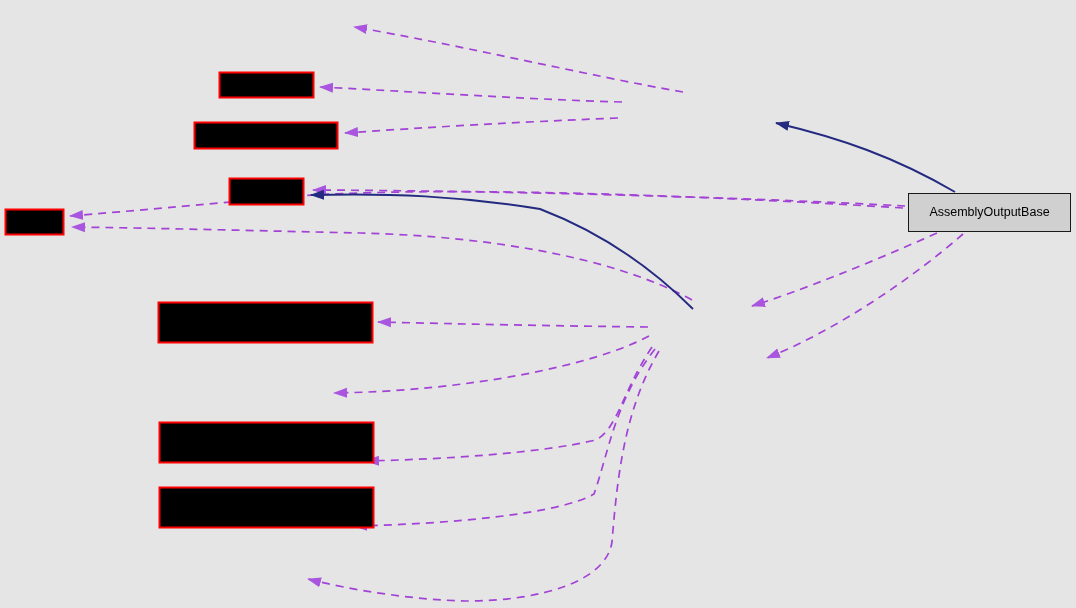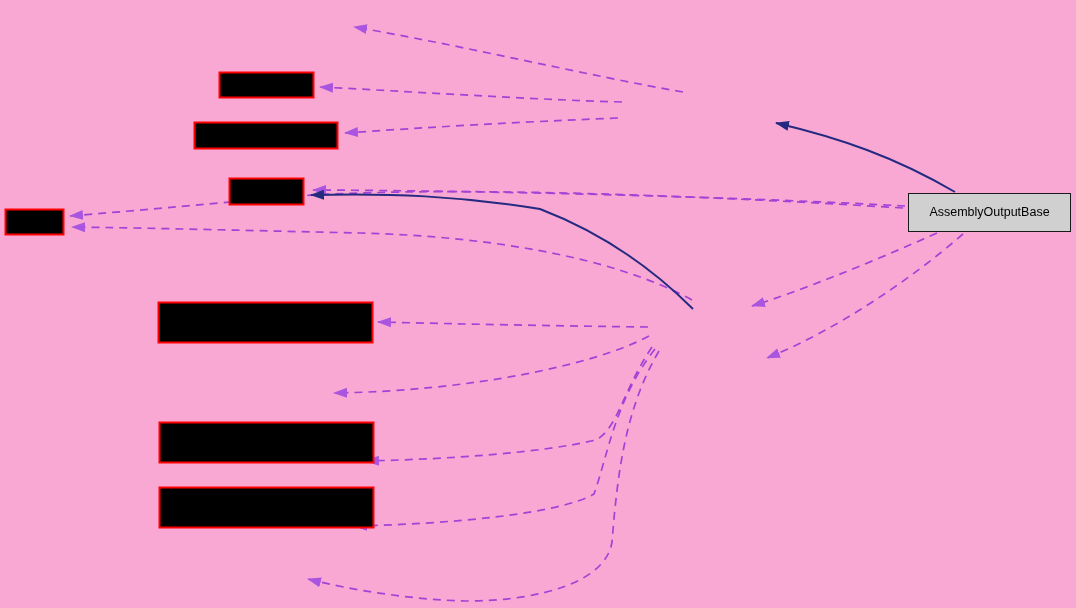--- a/index.html
+++ b/index.html
@@ -4,21 +4,21 @@
 <style>
   html, body {
     margin: 0;
     padding: 0;
     background: #000000;
   }
   #stage {
     position: relative;
     width: 1076px;
     height: 608px;
-    background: #f9a8d4;
+    background: #e5e5e5;
     overflow: hidden;
     font-family: "Liberation Sans", sans-serif;
   }
   #graph {
     position: absolute;
     left: 0;
     top: 0;
   }
   #aob {
     position: absolute;

